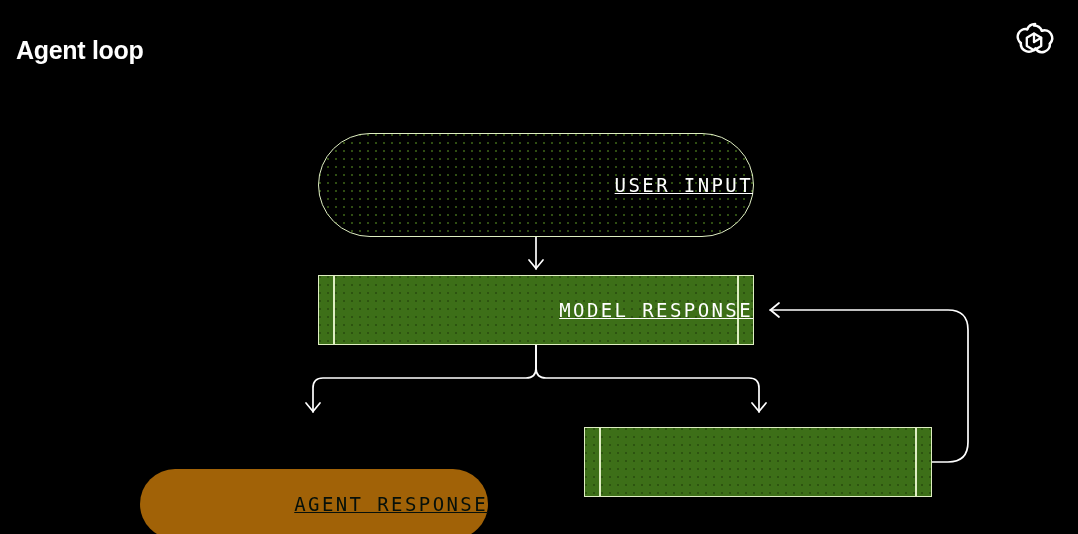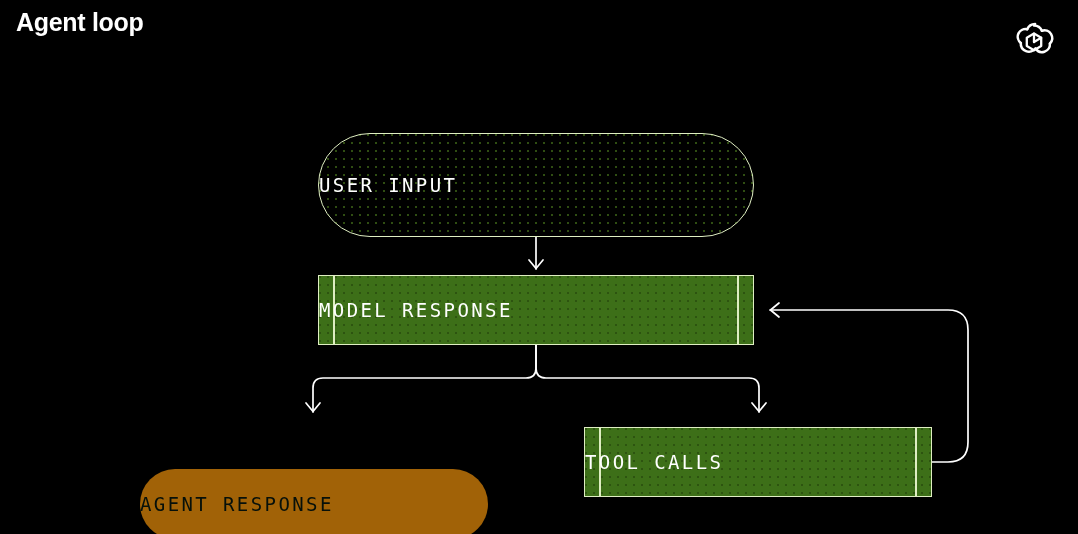--- a/index.html
+++ b/index.html
@@ -12,21 +12,21 @@
     height: 534px;
     position: relative;
     overflow: hidden;
     font-family: "Liberation Sans", sans-serif;
   }
 
   
   #page-title {
     position: absolute;
     left: 16px;
-    top: 8px;
+    top: 36px;
     color: #ffffff;
     font-size: 25px;
     font-weight: bold;
     letter-spacing: -0.3px;
     font-family: "Liberation Sans", sans-serif;
   }
   #brand-logo {
     position: absolute;
     right: 20px;
     top: 16px;
@@ -50,25 +50,26 @@
     height: 534px;
     pointer-events: none;
   }
 
   
   .node {
     position: absolute;
     box-sizing: border-box;
     display: flex;
     align-items: center;
-    justify-content: flex-start;
+    justify-content: flex-end;
     font-family: "DejaVu Sans Mono", "Liberation Mono", monospace;
     font-size: 19px;
     letter-spacing: 2.4px;
     white-space: nowrap;
+    text-decoration: underline;
   }
   .node-label {
     position: relative;
     z-index: 3;
   }
 
   
   .node-outline {
     border: 1.6px solid #dfeec2;
     color: #ffffff;
@@ -168,16 +169,15 @@
     <span class="node-label">MODEL RESPONSE</span>
   </div>
 
   <div id="node-agent-response" class="node node-solid pill">
     <span class="node-label">AGENT RESPONSE</span>
   </div>
 
   <div id="node-tool-calls" class="node node-process">
     <span class="rail rail-left"></span>
     <span class="rail rail-right"></span>
-    <span class="node-label">TOOL CALLS</span>
   </div>
 
 </div>
 
 </body></html>

